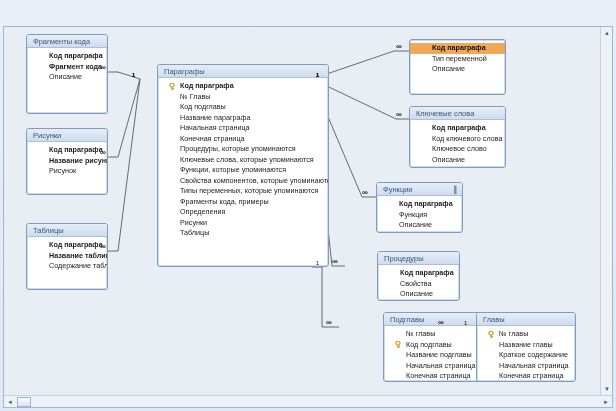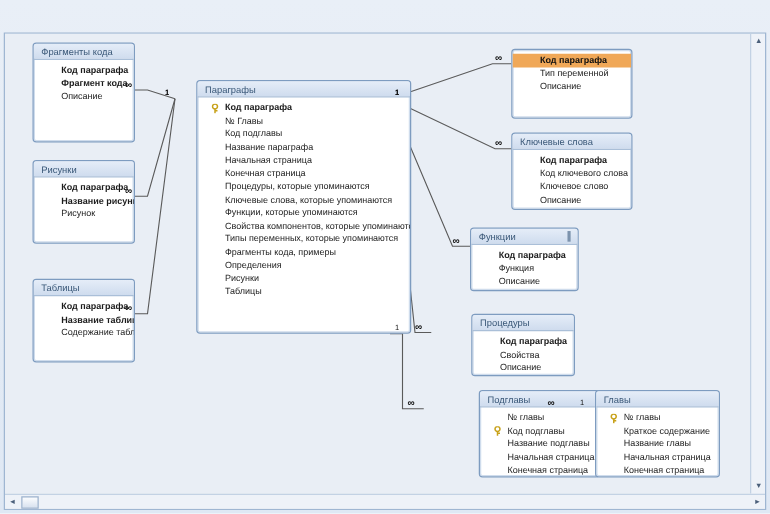--- a/index.html
+++ b/index.html
@@ -295,22 +295,22 @@
         </div>
         <div class="tbl" style="left: 472px; top: 285px; width: 100px; height: 70px;">
           <div class="hdr">Главы</div>
           <div class="fields">
             <div class="fld"><span class="key">
                 <svg width="7" height="8" viewBox="0 0 7 8">
                   <circle cx="3" cy="2.2" r="2" fill="none" stroke="#c8a21b" stroke-width="1.2"></circle>
                   <path d="M3 4 L3 7.5 M3 5.6 L5 5.6" stroke="#c8a21b" stroke-width="1.2" fill="none"></path>
                 </svg>
               </span><span>№ главы</span></div>
+            <div class="fld"><span>Название главы</span></div>
             <div class="fld"><span>Краткое содержание</span></div>
-            <div class="fld"><span>Название главы</span></div>
             <div class="fld"><span>Начальная страница</span></div>
             <div class="fld"><span>Конечная страница</span></div>
           </div>
         </div>
         <span class="card" style="left: 128px; top: 45px;">1</span>
         <span class="card inf" style="left: 96px; top: 38px;">∞</span>
         <span class="card" style="left: 128px; top: 45px;">1</span>
         <span class="card inf" style="left: 96px; top: 123px;">∞</span>
         <span class="card" style="left: 128px; top: 45px;">1</span>
         <span class="card inf" style="left: 96px; top: 217px;">∞</span>

